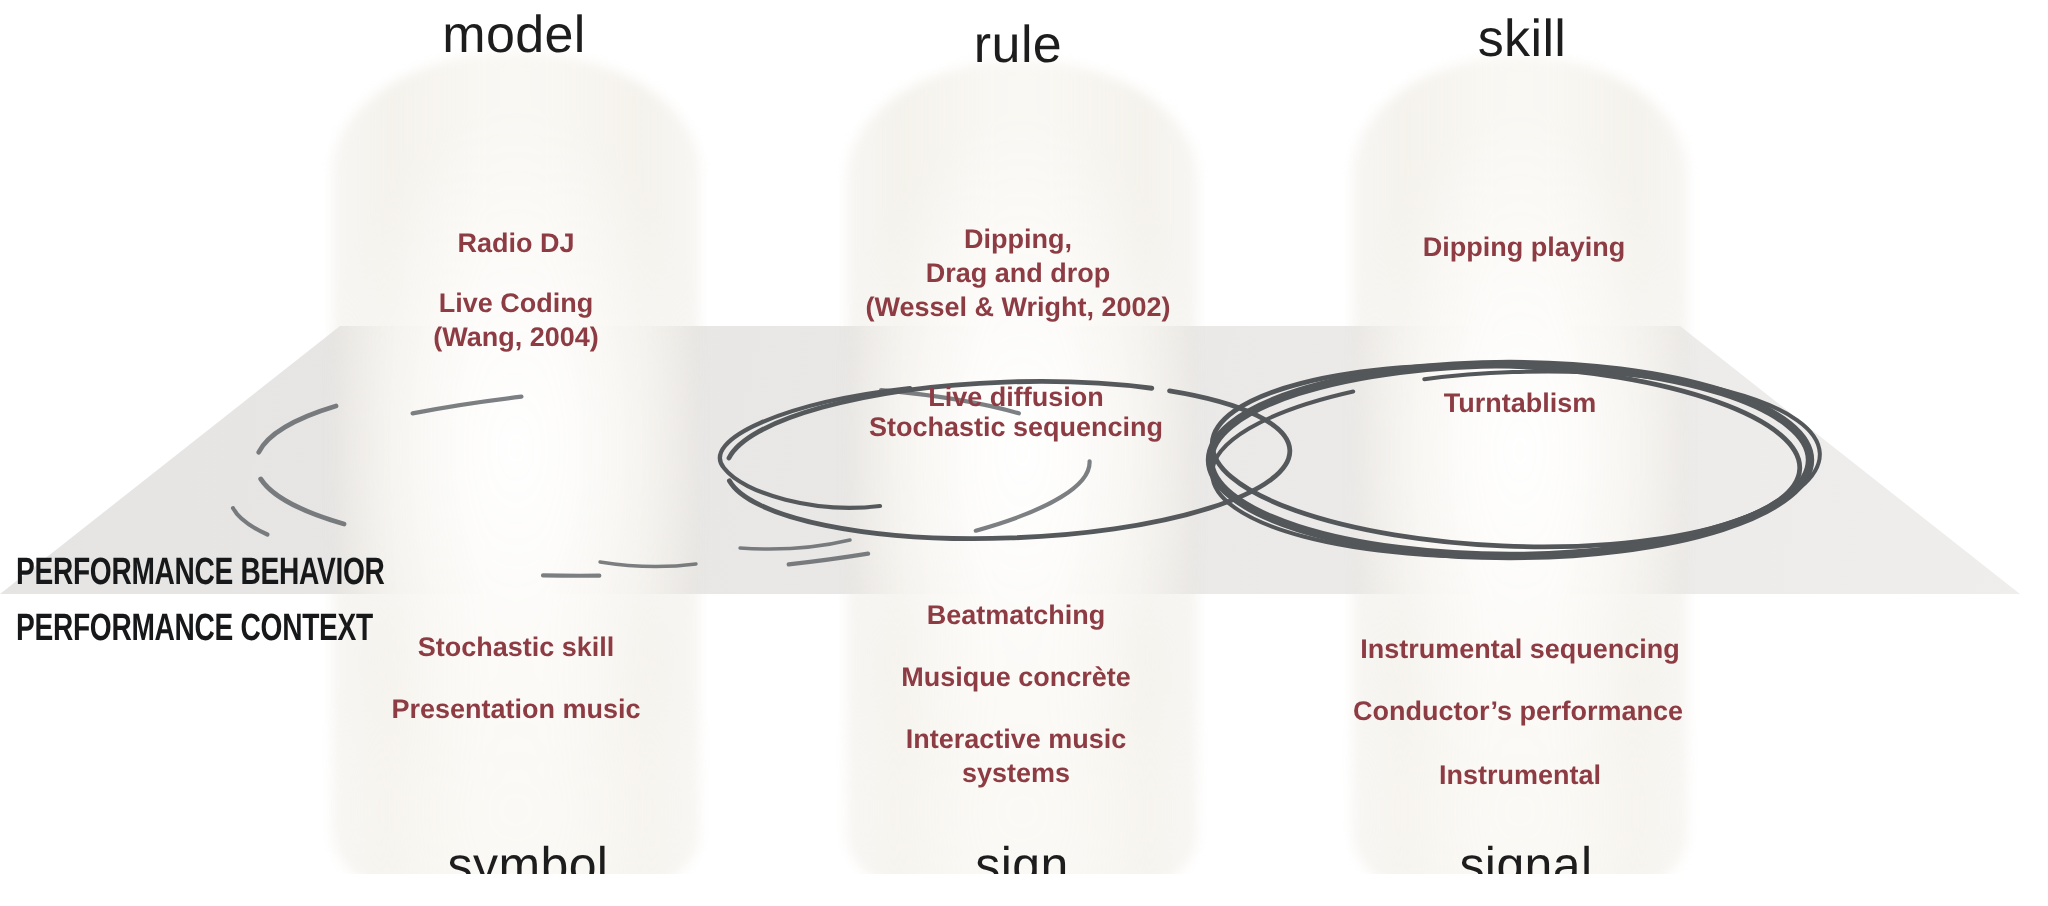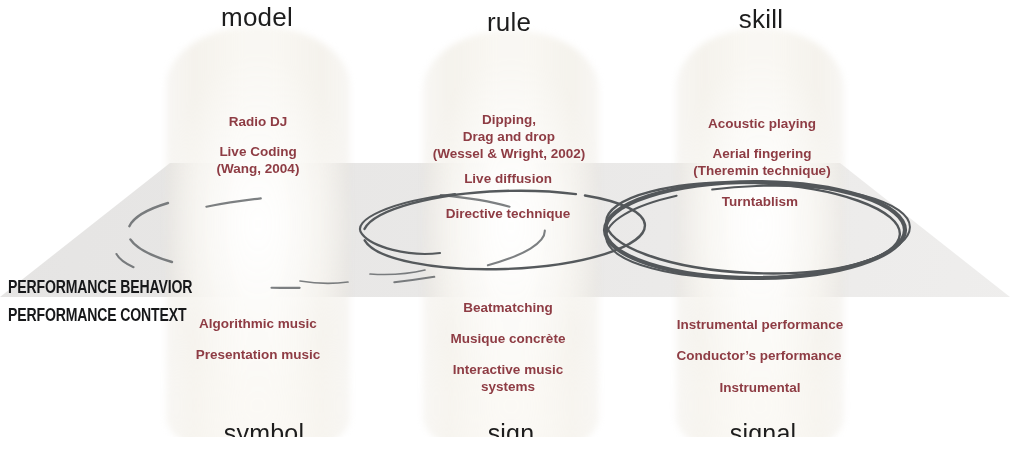--- a/index.html
+++ b/index.html
@@ -98,34 +98,32 @@
   <div class="pillar-title bottom" style="left:264px;top:419px">symbol</div>
   <div class="pillar-title bottom" style="left:511px;top:419px">sign</div>
   <div class="pillar-title bottom" style="left:763px;top:419px">signal</div>
 
   <div class="axis-label" style="top:276px">PERFORMANCE BEHAVIOR</div>
   <div class="axis-label" style="top:304px">PERFORMANCE CONTEXT</div>
 
   <div class="item" style="left:258px;top:113px">Radio DJ</div>
   <div class="item" style="left:258px;top:143px">Live Coding
 (Wang, 2004)</div>
-  <div class="item" style="left:258px;top:315px">Algorithmic music</div>
+  <div class="item" style="left:258px;top:315px">Stochastic skill</div>
   <div class="item" style="left:258px;top:346px">Presentation music</div>
 
   <div class="item" style="left:509px;top:111px">Dipping,
 Drag and drop
 (Wessel &amp; Wright, 2002)</div>
-  <div class="item" style="left:508px;top:170px">Live diffusion</div>
-  <div class="item" style="left:508px;top:205px">Directive technique</div>
+  <div class="item" style="left:508px;top:190px">Live diffusion</div>
+  <div class="item" style="left:508px;top:205px">Stochastic sequencing</div>
   <div class="item" style="left:508px;top:299px">Beatmatching</div>
   <div class="item" style="left:508px;top:330px">Musique concrète</div>
   <div class="item" style="left:508px;top:361px">Interactive music
 systems</div>
 
-  <div class="item" style="left:762px;top:115px">Acoustic playing</div>
-  <div class="item" style="left:762px;top:145px">Aerial fingering
-(Theremin technique)</div>
+  <div class="item" style="left:762px;top:115px">Dipping playing</div>
   <div class="item" style="left:760px;top:193px">Turntablism</div>
-  <div class="item" style="left:760px;top:316px">Instrumental performance</div>
+  <div class="item" style="left:760px;top:316px">Instrumental sequencing</div>
   <div class="item" style="left:759px;top:347px">Conductor’s performance</div>
   <div class="item" style="left:760px;top:379px">Instrumental</div>
 
 </div>
 
 </body></html>

